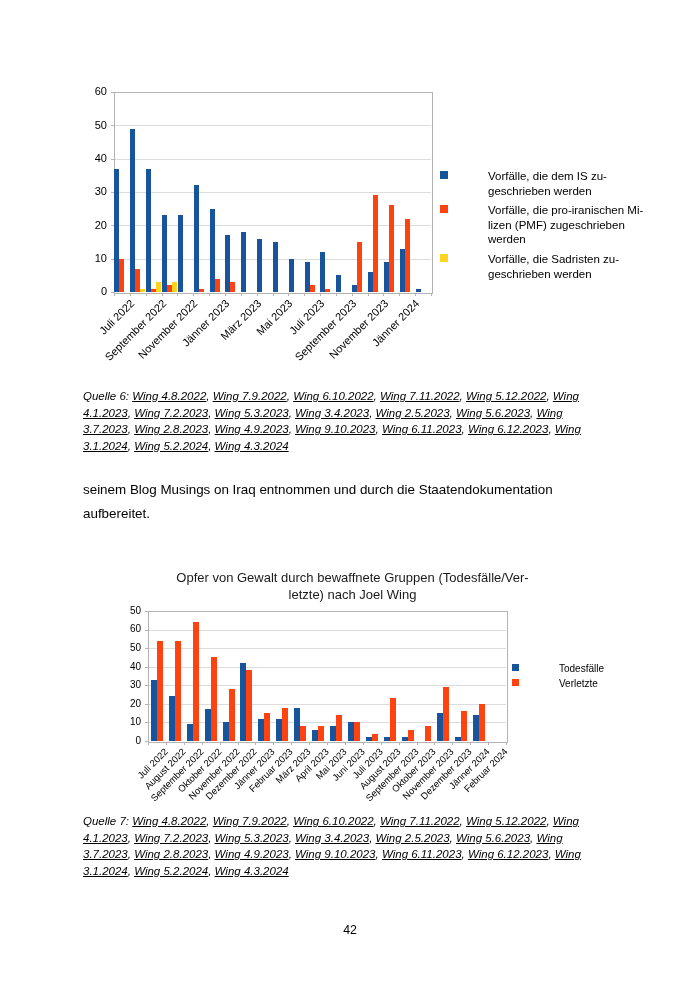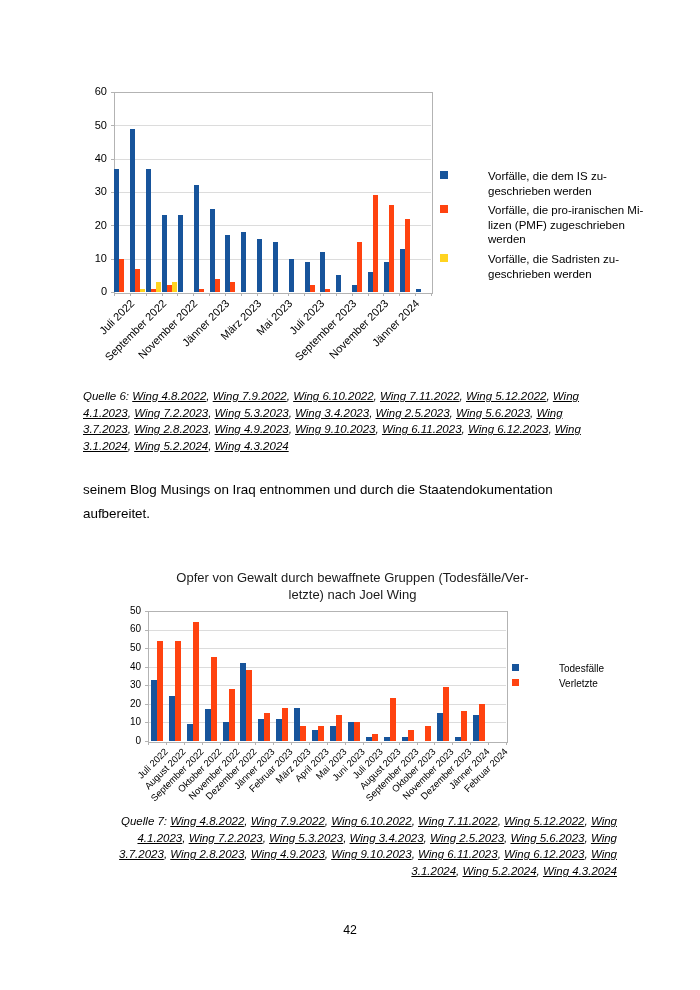--- a/index.html
+++ b/index.html
@@ -257,21 +257,21 @@
       <div class="legend-item" style="left: 512px; top: 662px; font-size: 10px; line-height: 13px;">
         <div class="sq" style="width: 7px; height: 7px; background: rgb(23, 84, 155); margin-right: 5px;"></div>
         <div class="legend-txt">Todesfälle</div>
       </div>
       <div class="legend-item" style="left: 512px; top: 677px; font-size: 10px; line-height: 13px;">
         <div class="sq" style="width: 7px; height: 7px; background: rgb(255, 67, 16); margin-right: 5px;"></div>
         <div class="legend-txt">Verletzte</div>
       </div>
     </div>
 
-  <div class="quelle" id="quelle7" style="top:813px;text-align:right;">
+  <div class="quelle" id="quelle7" style="top:813px;">
       <div><span>Quelle 7: </span><span class="lnk">Wing 4.8.2022</span><span>, </span><span class="lnk">Wing 7.9.2022</span><span>, </span><span class="lnk">Wing 6.10.2022</span><span>, </span><span class="lnk">Wing 7.11.2022</span><span>, </span><span class="lnk">Wing 5.12.2022</span><span>, </span><span class="lnk">Wing</span></div>
       <div><span class="lnk">4.1.2023</span><span>, </span><span class="lnk">Wing 7.2.2023</span><span>, </span><span class="lnk">Wing 5.3.2023</span><span>, </span><span class="lnk">Wing 3.4.2023</span><span>, </span><span class="lnk">Wing 2.5.2023</span><span>, </span><span class="lnk">Wing 5.6.2023</span><span>, </span><span class="lnk">Wing</span></div>
       <div><span class="lnk">3.7.2023</span><span>, </span><span class="lnk">Wing 2.8.2023</span><span>, </span><span class="lnk">Wing 4.9.2023</span><span>, </span><span class="lnk">Wing 9.10.2023</span><span>, </span><span class="lnk">Wing 6.11.2023</span><span>, </span><span class="lnk">Wing 6.12.2023</span><span>, </span><span class="lnk">Wing</span></div>
       <div><span class="lnk">3.1.2024</span><span>, </span><span class="lnk">Wing 5.2.2024</span><span>, </span><span class="lnk">Wing 4.3.2024</span></div>
     </div>
 
   <div class="pageno" style="top:923px;">42</div>
 
 </div>
 

